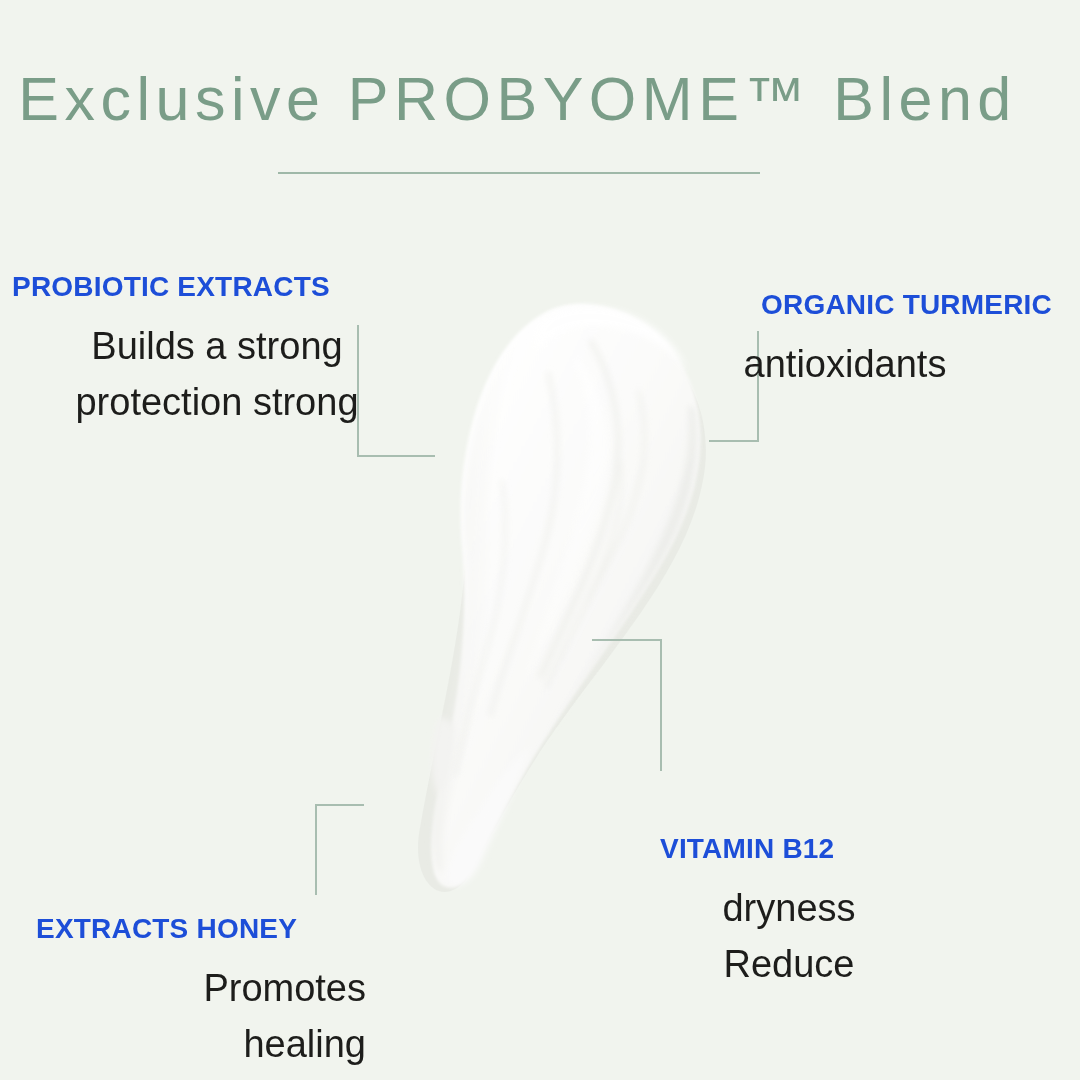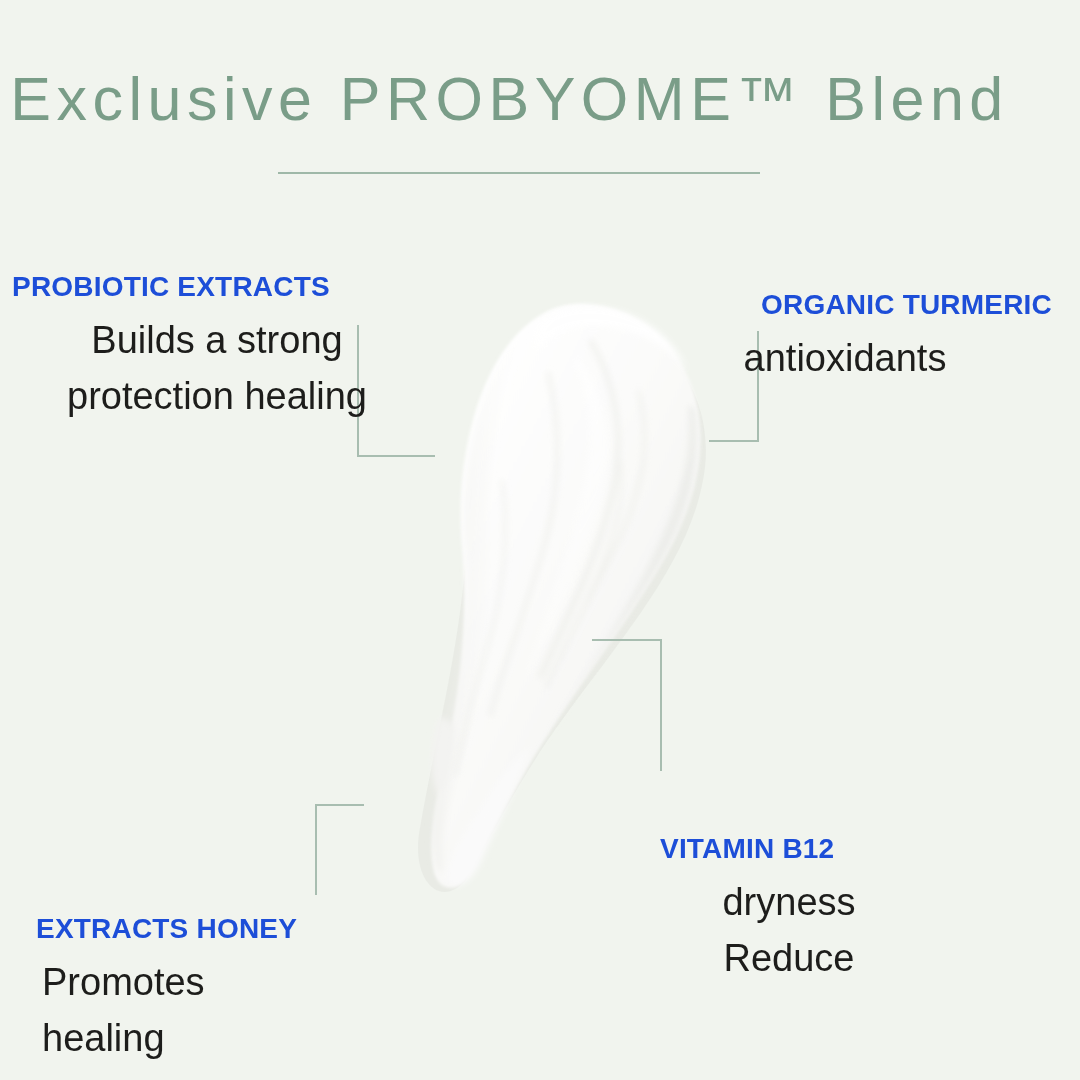--- a/index.html
+++ b/index.html
@@ -17,21 +17,21 @@
     position: relative;
     width: 1080px;
     height: 1080px;
     background: #f1f4ee;
   }
 
   
   .title {
     position: absolute;
     top: 64px;
-    left: 8px;
+    left: 16px;
     width: 1003px;
     text-align: center;
     font-size: 61px;
     font-weight: 300;
     letter-spacing: 5.5px;
     color: #7a9d88;
     white-space: nowrap;
     line-height: 1.15;
   }
   .title-divider {
@@ -53,21 +53,21 @@
     color: #1d4ed8;
     letter-spacing: 0.2px;
     line-height: 1.2;
     white-space: nowrap;
   }
   .label-desc {
     font-size: 38px;
     font-weight: 400;
     color: #1d1d1b;
     line-height: 56px;
-    margin-top: 8px;
+    margin-top: 14px;
   }
 
   
   #block-probiotic {
     top: 270px;
     left: 12px;
     width: 400px;
     text-align: left;
   }
   #block-probiotic .label-desc { text-align: center; padding-left: 10px; }
@@ -90,21 +90,21 @@
   }
   #block-b12 .label-desc { text-align: center; padding-right: 42px; }
 
   
   #block-honey {
     top: 912px;
     left: 36px;
     width: 330px;
     text-align: left;
   }
-  #block-honey .label-desc { text-align: left; padding-left: 6px; }
+  #block-honey .label-desc { text-align: right; padding-left: 6px; }
 
   
   .leader {
     position: absolute;
     background: #a8bdb0;
   }
   .leader-v { width: 1.6px; }
   .leader-h { height: 1.6px; }
 
   
@@ -241,21 +241,21 @@
   <div class="leader leader-h" id="leader-b12-h"></div>
   <div class="leader leader-v" id="leader-b12-v"></div>
 
   <div class="leader leader-h" id="leader-honey-h"></div>
   <div class="leader leader-v" id="leader-honey-v"></div>
 
   <div class="label-block" id="block-probiotic">
     <div class="label-head">PROBIOTIC EXTRACTS</div>
     <div class="label-desc">
       <div>Builds a strong</div>
-      <div>protection healing</div>
+      <div>protection strong</div>
     </div>
   </div>
 
   <div class="label-block" id="block-turmeric">
     <div class="label-head">ORGANIC TURMERIC</div>
     <div class="label-desc">
       <div>antioxidants</div>
     </div>
   </div>
 

